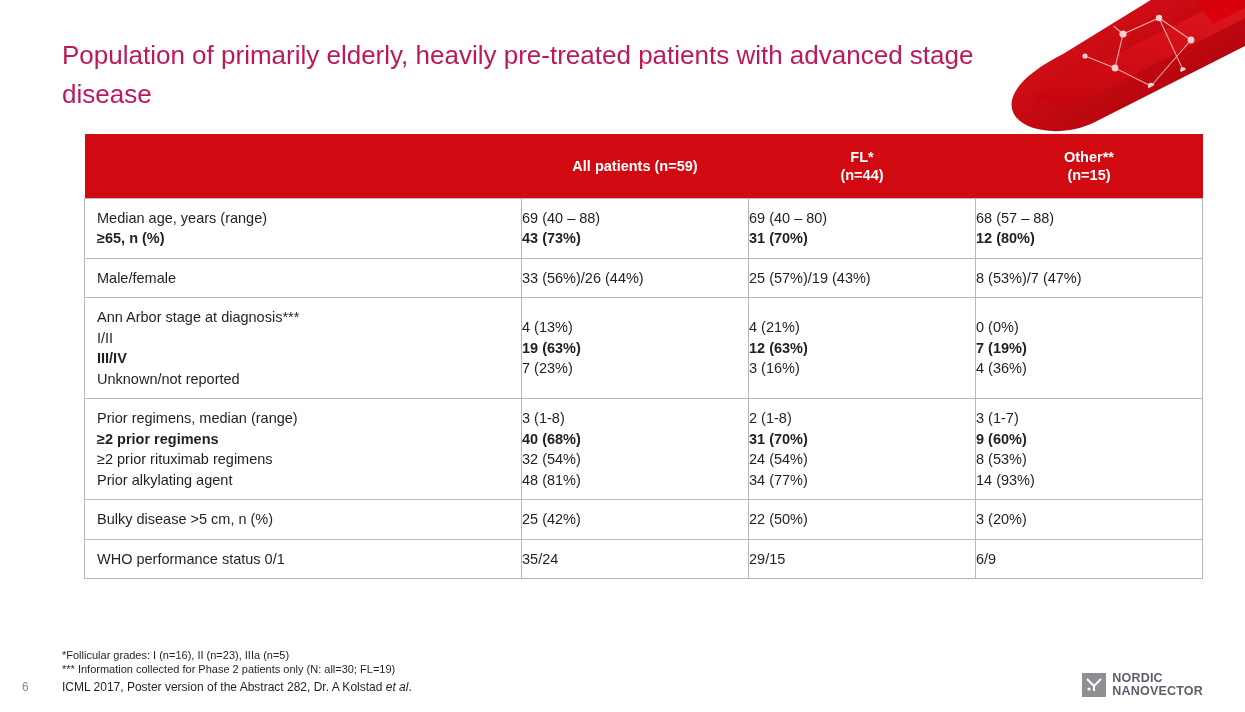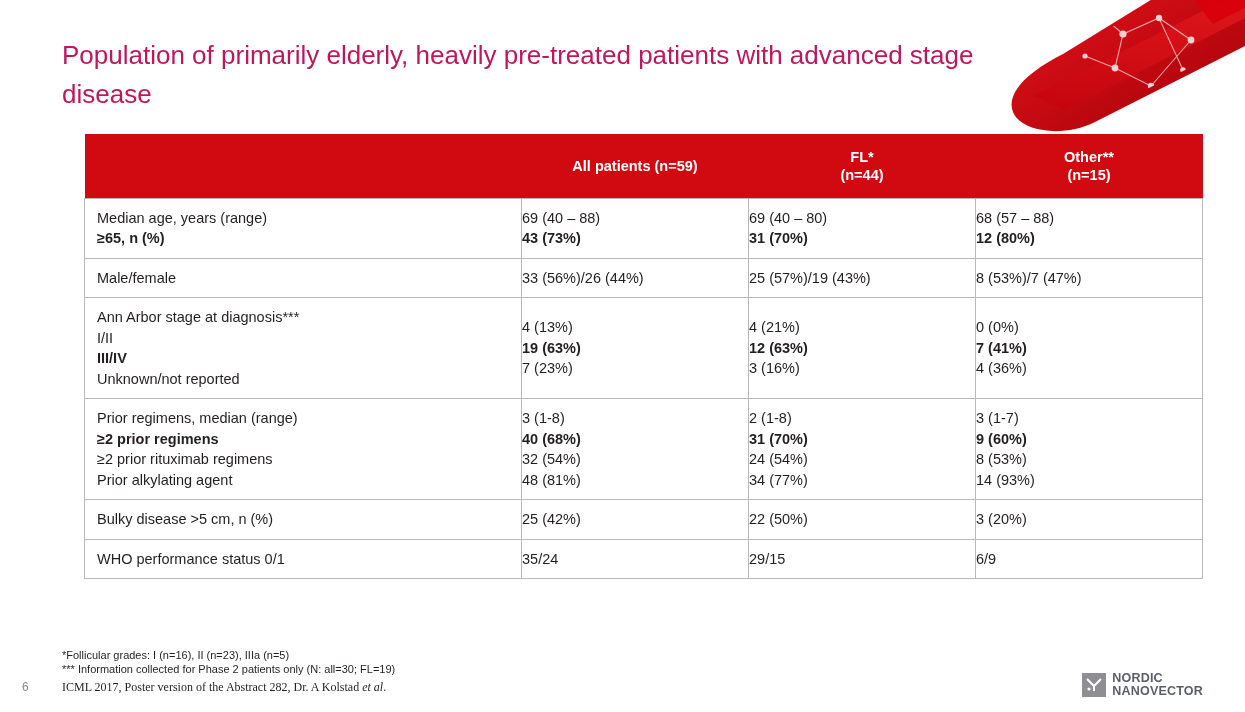--- a/index.html
+++ b/index.html
@@ -103,21 +103,20 @@
     top: 680px;
     font-size: 12px;
     color: #8a8a8a;
   }
   .source {
     position: absolute;
     left: 62px;
     top: 680px;
     font-size: 12px;
     color: #231f20;
-    font-family: Liberation Serif, serif;
   }
   .source i { font-style: italic; }
 
   
   .logo {
     position: absolute;
     right: 42px;
     top: 672px;
     display: flex;
     align-items: center;
@@ -253,21 +252,21 @@
           <div class="b">19 (63%)</div>
           <div>7 (23%)</div>
         </td>
         <td class="val">
           <div>4 (21%)</div>
           <div class="b">12 (63%)</div>
           <div>3 (16%)</div>
         </td>
         <td class="val">
           <div>0 (0%)</div>
-          <div class="b">7 (41%)</div>
+          <div class="b">7 (19%)</div>
           <div>4 (36%)</div>
         </td>
       </tr>
 
       <tr>
         <td class="label">
           <div>Prior regimens, median (range)</div>
           <div class="b">≥2 prior regimens</div>
           <div>≥2 prior rituximab regimens</div>
           <div>Prior alkylating agent</div>

